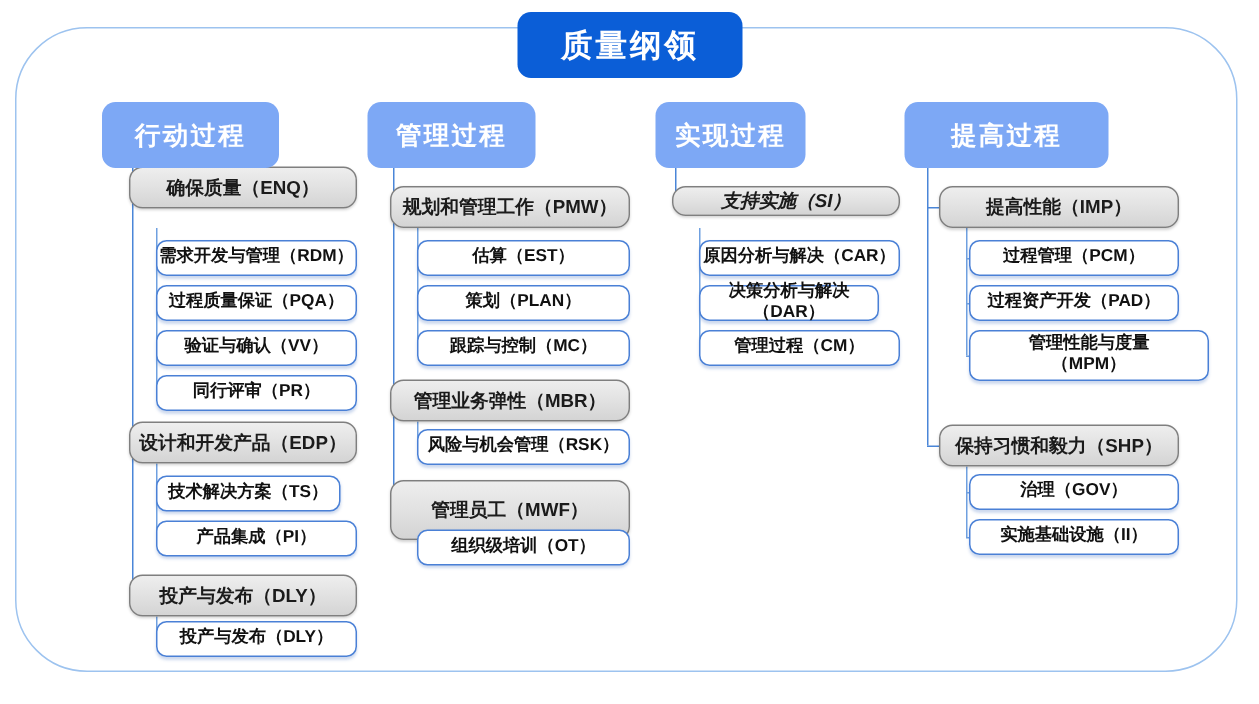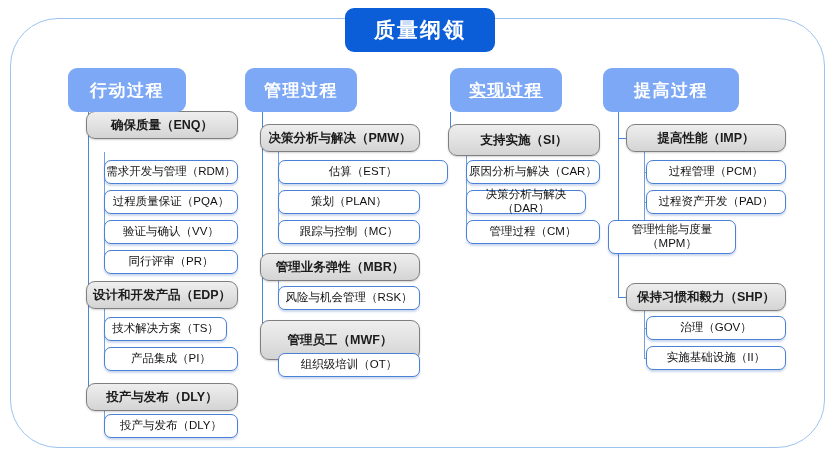--- a/index.html
+++ b/index.html
@@ -92,21 +92,21 @@
 
   
   .box-l3 {
     position: absolute;
     background: #ffffff;
     border: 1.2px solid #4a80d6;
     border-radius: 7px;
     box-sizing: border-box;
     color: #111111;
     font-size: 11.5px;
-    font-weight: normal;
+    font-weight: bold;
     display: flex;
     align-items: center;
     justify-content: center;
     text-align: center;
     line-height: 1.2;
     z-index: 4;
     box-shadow: 0 1.5px 2px rgba(90,130,200,0.30);
   }
 
   
@@ -156,59 +156,59 @@
       <div class="box-l3" style="left: 104px; top: 347px; width: 134px; height: 24px;">产品集成（PI）</div>
       <div class="line-v thin" style="left: 104px; top: 309px; height: 50px;"></div>
       <div class="line-h" style="left: 88px; top: 397px;"></div>
       <div class="box-l2" style="left: 86px; top: 383px; width: 152px; height: 28px;">投产与发布（DLY）</div>
       <div class="line-h thin" style="left: 104px; top: 426px; width: 0px;"></div>
       <div class="box-l3" style="left: 104px; top: 414px; width: 134px; height: 24px;">投产与发布（DLY）</div>
       <div class="line-v thin" style="left: 104px; top: 411px; height: 15px;"></div>
       <div class="col-header" style="left: 245px; top: 68px; width: 112px;">管理过程</div>
       <div class="line-v" style="left: 262px; top: 112px; height: 222px;"></div>
       <div class="line-h" style="left: 262px; top: 138px;"></div>
-      <div class="box-l2" style="left: 260px; top: 124px; width: 160px; height: 28px;">决策分析与解决（PMW）</div>
+      <div class="box-l2" style="left: 260px; top: 124px; width: 160px; height: 28px;">规划和管理工作（PMW）</div>
       <div class="line-h thin" style="left: 278px; top: 172px; width: 0px;"></div>
-      <div class="box-l3" style="left: 278px; top: 160px; width: 170px; height: 24px;">估算（EST）</div>
+      <div class="box-l3" style="left: 278px; top: 160px; width: 142px; height: 24px;">估算（EST）</div>
       <div class="line-h thin" style="left: 278px; top: 202px; width: 0px;"></div>
       <div class="box-l3" style="left: 278px; top: 190px; width: 142px; height: 24px;">策划（PLAN）</div>
       <div class="line-h thin" style="left: 278px; top: 232px; width: 0px;"></div>
       <div class="box-l3" style="left: 278px; top: 220px; width: 142px; height: 24px;">跟踪与控制（MC）</div>
       <div class="line-v thin" style="left: 278px; top: 152px; height: 80px;"></div>
       <div class="line-h" style="left: 262px; top: 267px;"></div>
       <div class="box-l2" style="left: 260px; top: 253px; width: 160px; height: 28px;">管理业务弹性（MBR）</div>
       <div class="line-h thin" style="left: 278px; top: 298px; width: 0px;"></div>
       <div class="box-l3" style="left: 278px; top: 286px; width: 142px; height: 24px;">风险与机会管理（RSK）</div>
       <div class="line-v thin" style="left: 278px; top: 281px; height: 17px;"></div>
       <div class="line-h" style="left: 262px; top: 334px;"></div>
       <div class="box-l2" style="left: 260px; top: 320px; width: 160px; height: 40px;">管理员工（MWF）</div>
       <div class="line-h thin" style="left: 278px; top: 365px; width: 0px;"></div>
       <div class="box-l3" style="left: 278px; top: 353px; width: 142px; height: 24px;">组织级培训（OT）</div>
       <div class="line-v thin" style="left: 278px; top: 348px; height: 17px;"></div>
-      <div class="col-header" style="left: 450px; top: 68px; width: 112px; text-decoration: underline;">实现过程</div>
+      <div class="col-header" style="left: 437px; top: 68px; width: 100px;">实现过程</div>
       <div class="line-v" style="left: 450px; top: 112px; height: 26px;"></div>
       <div class="line-h" style="left: 450px; top: 138px;"></div>
-      <div class="box-l2" style="left: 448px; top: 124px; width: 152px; height: 32px;">支持实施（SI）</div>
+      <div class="box-l2" style="left: 448px; top: 124px; width: 152px; height: 20px; font-style: italic;">支持实施（SI）</div>
       <div class="line-h thin" style="left: 466px; top: 172px; width: 0px;"></div>
       <div class="box-l3" style="left: 466px; top: 160px; width: 134px; height: 24px;">原因分析与解决（CAR）</div>
       <div class="line-h thin" style="left: 466px; top: 202px; width: 0px;"></div>
       <div class="box-l3" style="left: 466px; top: 190px; width: 120px; height: 24px;">决策分析与解决（DAR）</div>
       <div class="line-h thin" style="left: 466px; top: 232px; width: 0px;"></div>
       <div class="box-l3" style="left: 466px; top: 220px; width: 134px; height: 24px;">管理过程（CM）</div>
       <div class="line-v thin" style="left: 466px; top: 152px; height: 80px;"></div>
       <div class="col-header" style="left: 603px; top: 68px; width: 136px;">提高过程</div>
       <div class="line-v" style="left: 618px; top: 112px; height: 185px;"></div>
       <div class="line-h" style="left: 618px; top: 138px; width: 8px;"></div>
       <div class="box-l2" style="left: 626px; top: 124px; width: 160px; height: 28px;">提高性能（IMP）</div>
       <div class="line-h thin" style="left: 644px; top: 172px; width: 2px;"></div>
       <div class="box-l3" style="left: 646px; top: 160px; width: 140px; height: 24px;">过程管理（PCM）</div>
       <div class="line-h thin" style="left: 644px; top: 202px; width: 2px;"></div>
       <div class="box-l3" style="left: 646px; top: 190px; width: 140px; height: 24px;">过程资产开发（PAD）</div>
       <div class="line-h thin" style="left: 644px; top: 237px; width: 2px;"></div>
-      <div class="box-l3" style="left: 608px; top: 220px; width: 128px; height: 34px;">管理性能与度量<br>（MPM）</div>
+      <div class="box-l3" style="left: 646px; top: 220px; width: 160px; height: 34px;">管理性能与度量<br>（MPM）</div>
       <div class="line-v thin" style="left: 644px; top: 152px; height: 85px;"></div>
       <div class="line-h" style="left: 618px; top: 297px; width: 8px;"></div>
       <div class="box-l2" style="left: 626px; top: 283px; width: 160px; height: 28px;">保持习惯和毅力（SHP）</div>
       <div class="line-h thin" style="left: 644px; top: 328px; width: 2px;"></div>
       <div class="box-l3" style="left: 646px; top: 316px; width: 140px; height: 24px;">治理（GOV）</div>
       <div class="line-h thin" style="left: 644px; top: 358px; width: 2px;"></div>
       <div class="box-l3" style="left: 646px; top: 346px; width: 140px; height: 24px;">实施基础设施（II）</div>
       <div class="line-v thin" style="left: 644px; top: 311px; height: 47px;"></div>
     </div>
 

